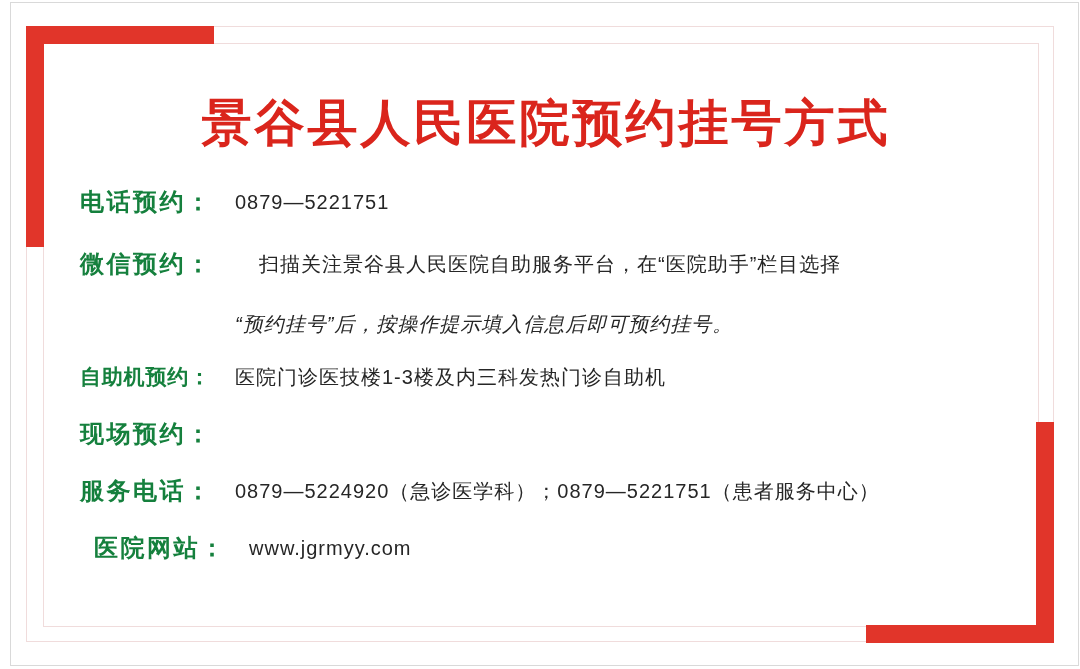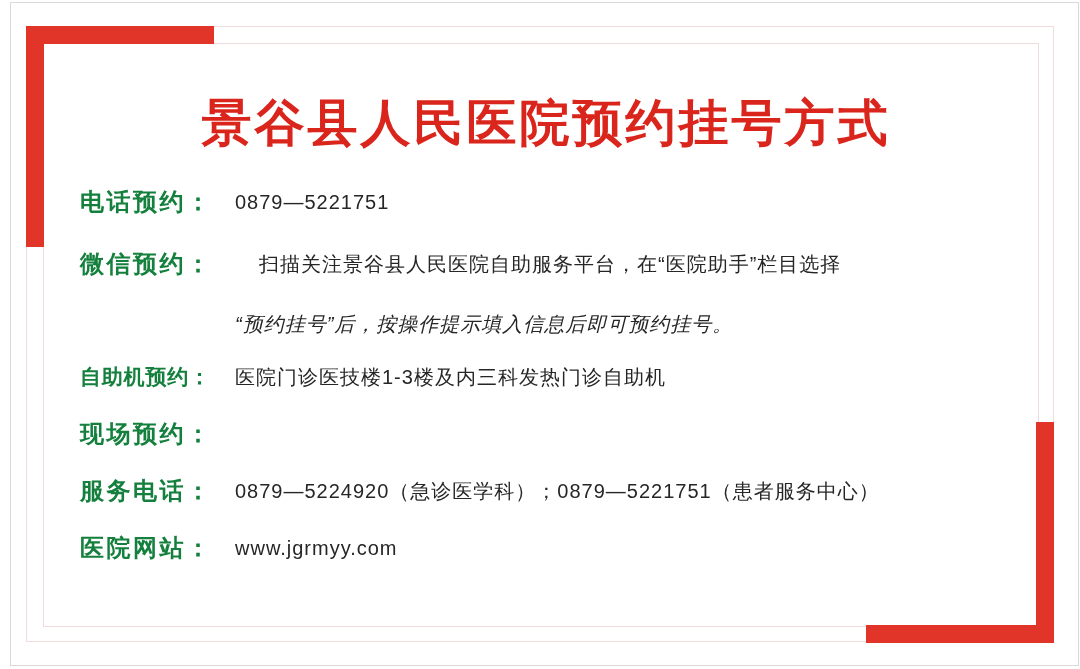--- a/index.html
+++ b/index.html
@@ -86,21 +86,21 @@
   }
   .row.cont { left: 235px; }
   .row.cont .row-content { margin-left: 0; }
 
   .r1  { top: 186px; }
   .r2  { top: 248px; gap: 24px; }
   .r2b { top: 308px; font-style: italic; }
   .r3  { top: 361px; }
   .r4  { top: 418px; }
   .r5  { top: 475px; }
-  .r6  { top: 532px; }
+  .r6  { top: 532px; margin-left: 14px; }
 </style>
 </head>
 <body>
 
 <div class="canvas">
 
   <div class="edge-border"></div>
   <div class="frame-outer"></div>
   <div class="frame-inner"></div>
 

